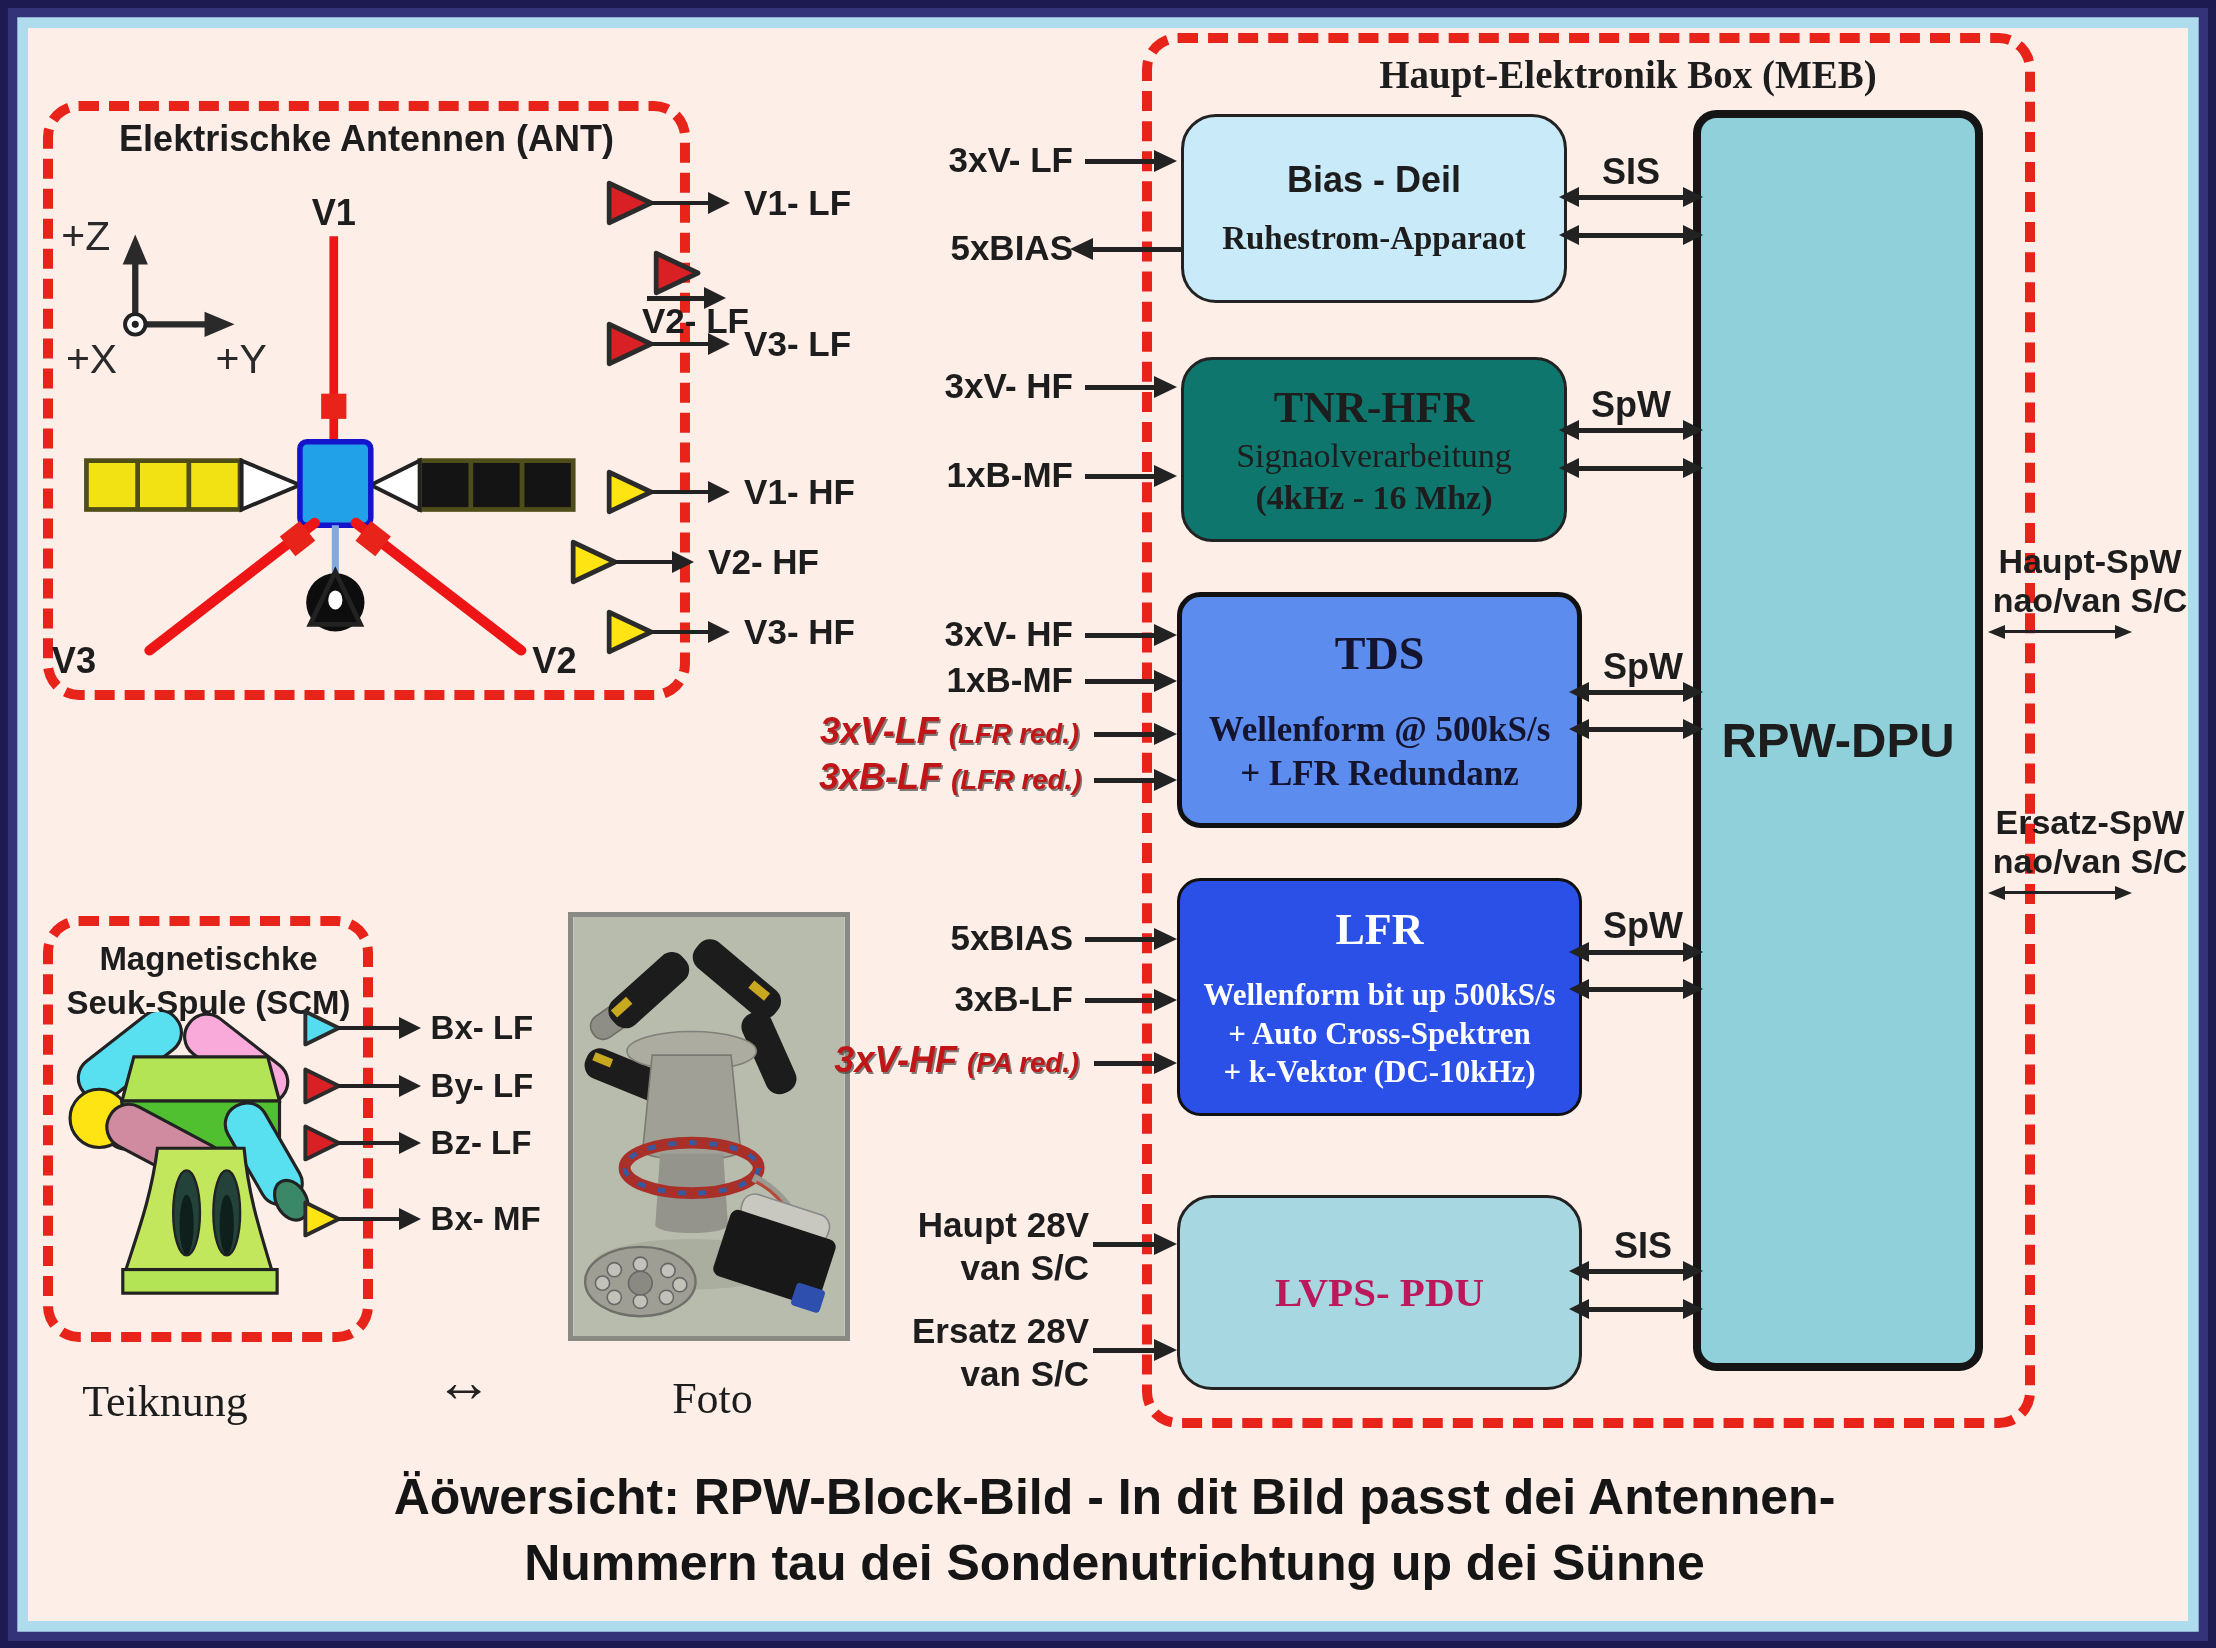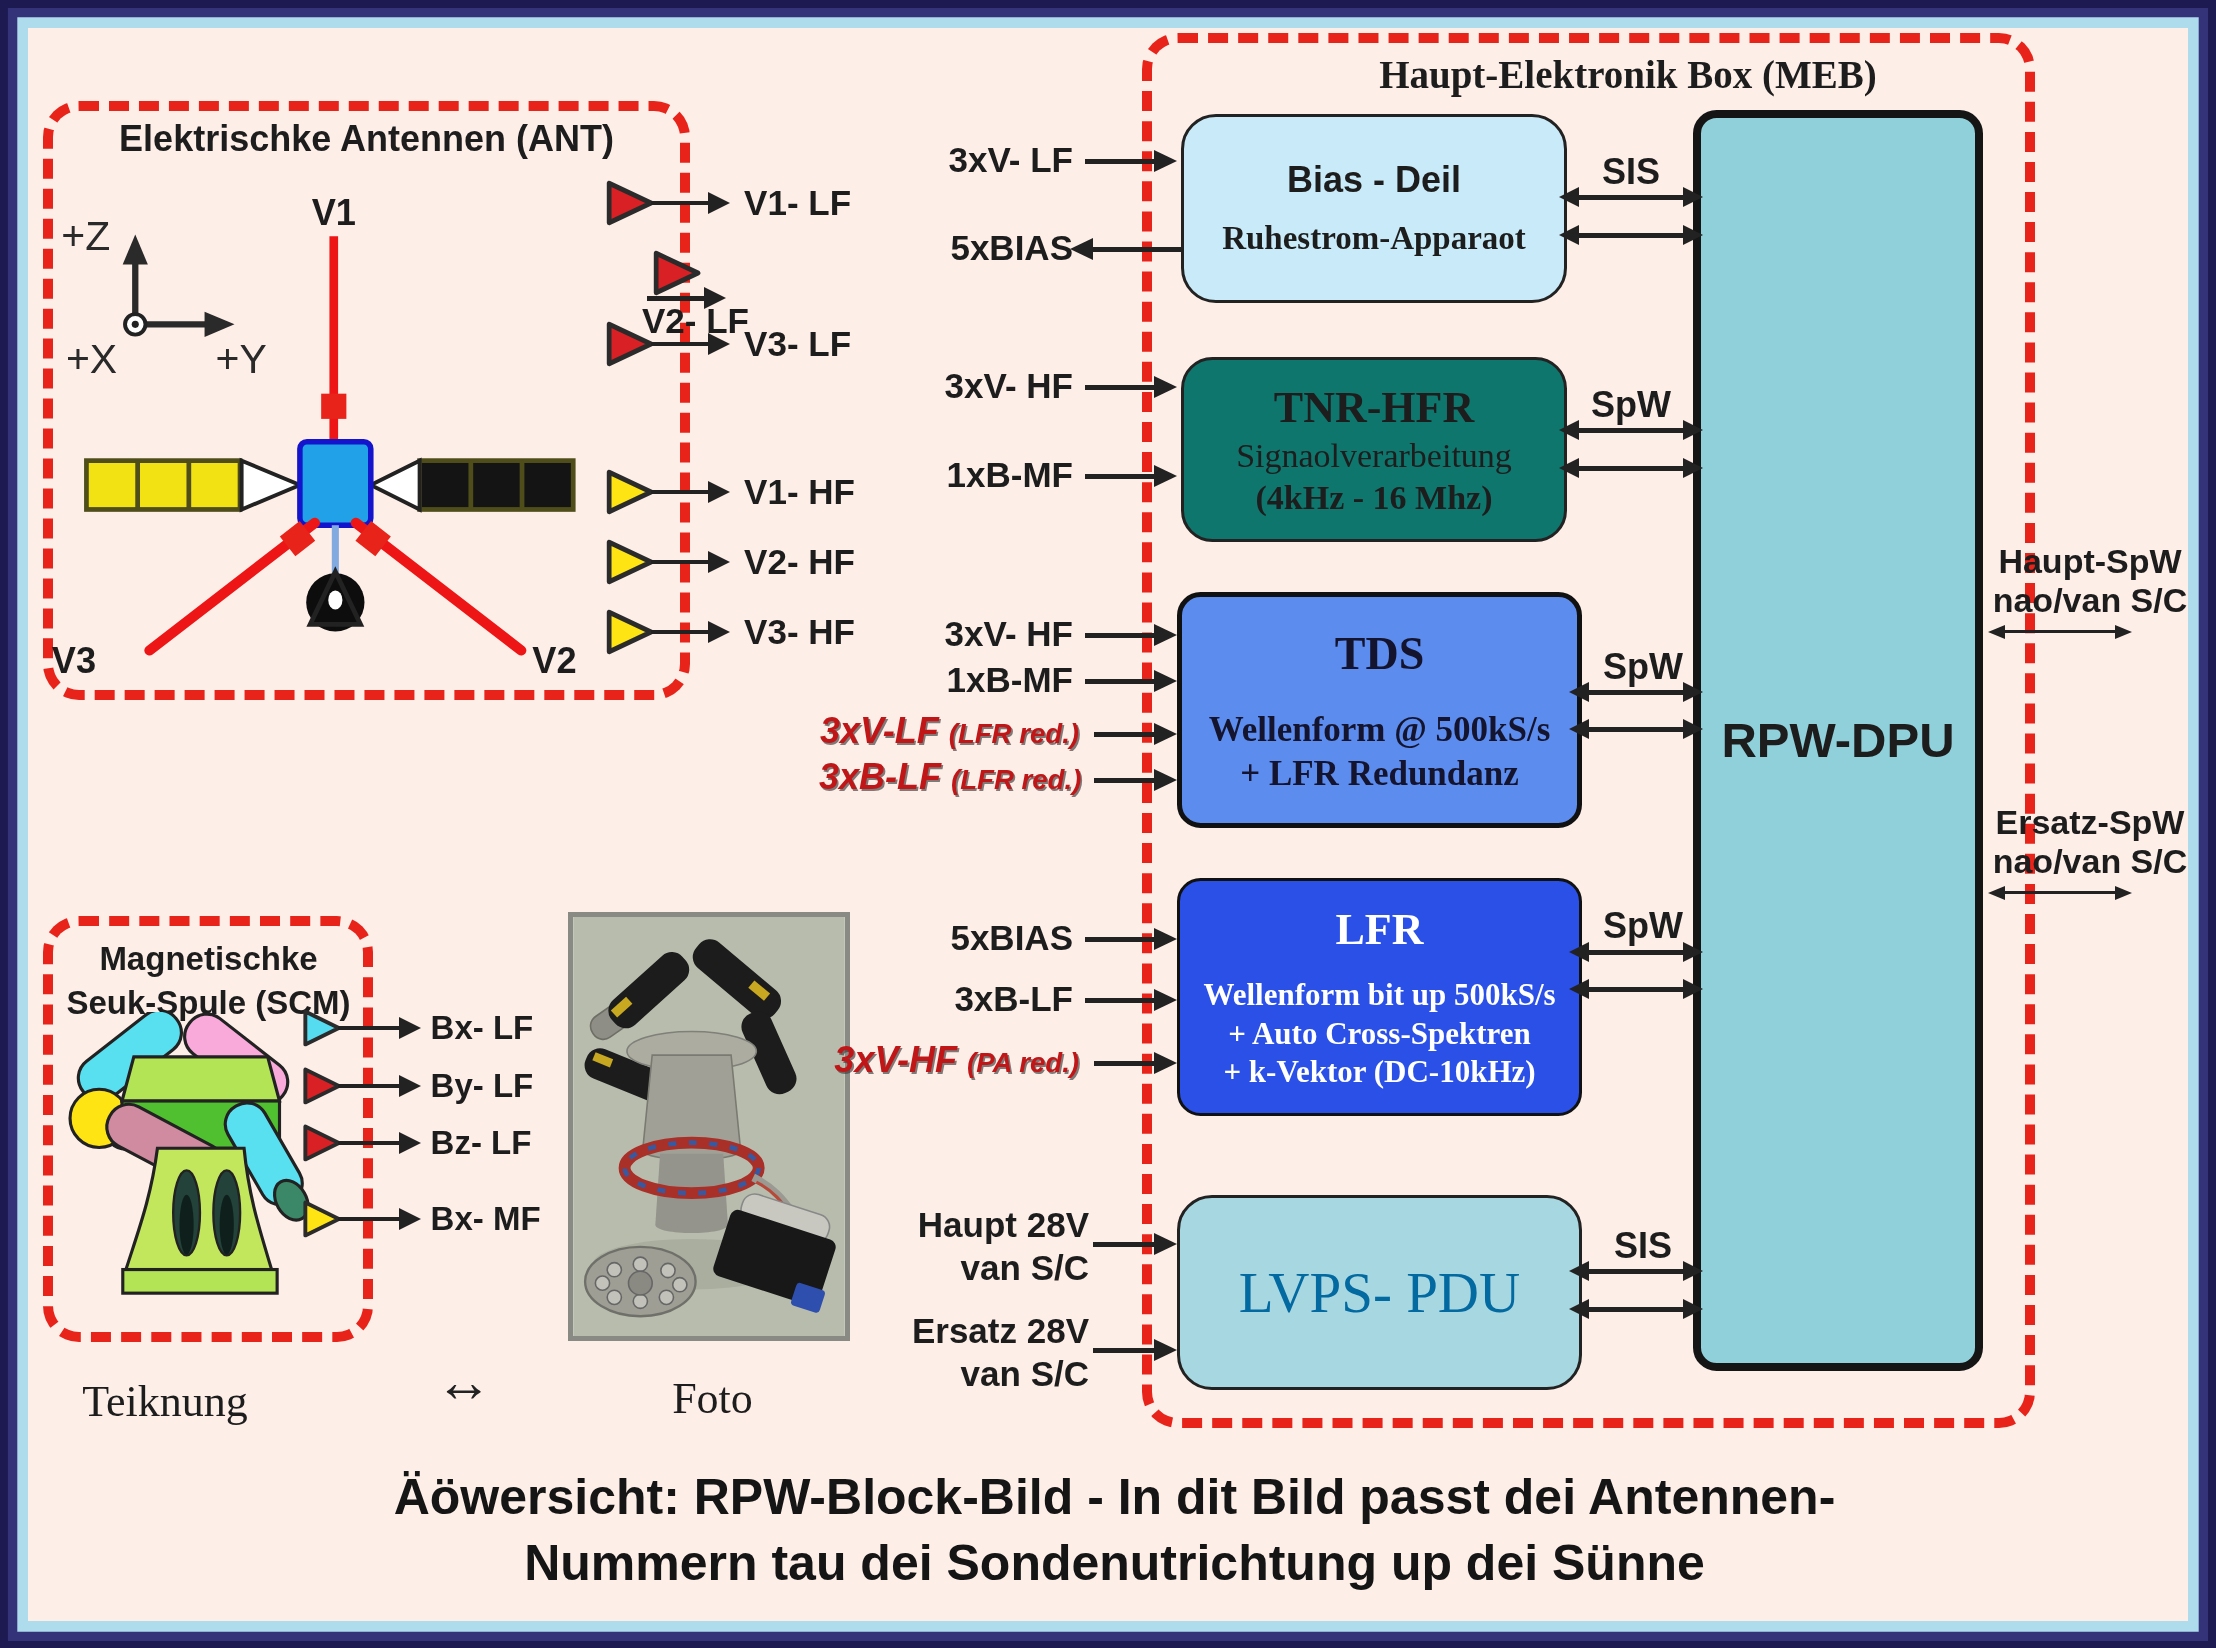--- a/index.html
+++ b/index.html
@@ -118,21 +118,21 @@
     <span class="lb">V3- LF</span>
   </div>
 
   <div class="sig" style="left:606px;top:469px;">
     <svg width="49" height="46" viewBox="0 0 62 58">
         <polygon points="4,4 4,54 57,29" fill="#ffe414" stroke="#2b2b2b" stroke-width="6" stroke-linejoin="round"></polygon>
       </svg>
     <div class="sh"></div>
     <span class="lb">V1- HF</span>
   </div>
-  <div class="sig" style="left:606px;top:539px;">
+  <div class="sig" style="left:570px;top:539px;">
     <svg width="49" height="46" viewBox="0 0 62 58">
         <polygon points="4,4 4,54 57,29" fill="#ffe414" stroke="#2b2b2b" stroke-width="6" stroke-linejoin="round"></polygon>
       </svg>
     <div class="sh"></div>
     <span class="lb">V2- HF</span>
   </div>
   <div class="sig" style="left:606px;top:609px;">
     <svg width="49" height="46" viewBox="0 0 62 58">
         <polygon points="4,4 4,54 57,29" fill="#ffe414" stroke="#2b2b2b" stroke-width="6" stroke-linejoin="round"></polygon>
       </svg>
@@ -274,21 +274,21 @@
   </div>
 
   <div class="blk" style="left:1177px;top:878px;width:405px;height:238px;background:#2b50e8;border-radius:23.6px;border-width:3.9px;border-color:#111;">
     <div class="serif btxt" style="font-weight:bold;font-size:44px;color:#fff;">LFR</div>
     <div class="serif btxt" style="font-weight:bold;font-size:31px;color:#fff;margin-top:19px;">Wellenform bit up 500kS/s</div>
     <div class="serif btxt" style="font-weight:bold;font-size:31px;color:#fff;">+ Auto Cross-Spektren</div>
     <div class="serif btxt" style="font-weight:bold;font-size:31px;color:#fff;">+ k-Vektor (DC-10kHz)</div>
   </div>
 
   <div class="blk" style="left:1177px;top:1195px;width:405px;height:195px;background:#a7d7e0;border-radius:35px;">
-    <div class="serif btxt" style="font-weight:normal;font-size:57px;color:#0369a1;">LVPS- PDU</div>
+    <div class="serif btxt" style="font-weight:bold;font-size:41px;color:#be185d;">LVPS- PDU</div>
   </div>
 
   <div class="blk" style="left:1693px;top:110px;width:290px;height:1261px;background:#8fd0da;border-radius:23.6px;border-width:8.7px;border-color:#151515;">
     <div class="sans btxt" style="font-weight:bold;font-size:49px;color:#1d1d1d;">RPW-DPU</div>
   </div>
 
   <div class="buslbl" style="left:1572px;top:151px;">SIS</div>
   <div class="a lr" style="left:1579px;top:195px;width:104px;"></div>
   <div class="a lr" style="left:1579px;top:233px;width:104px;"></div>
 

